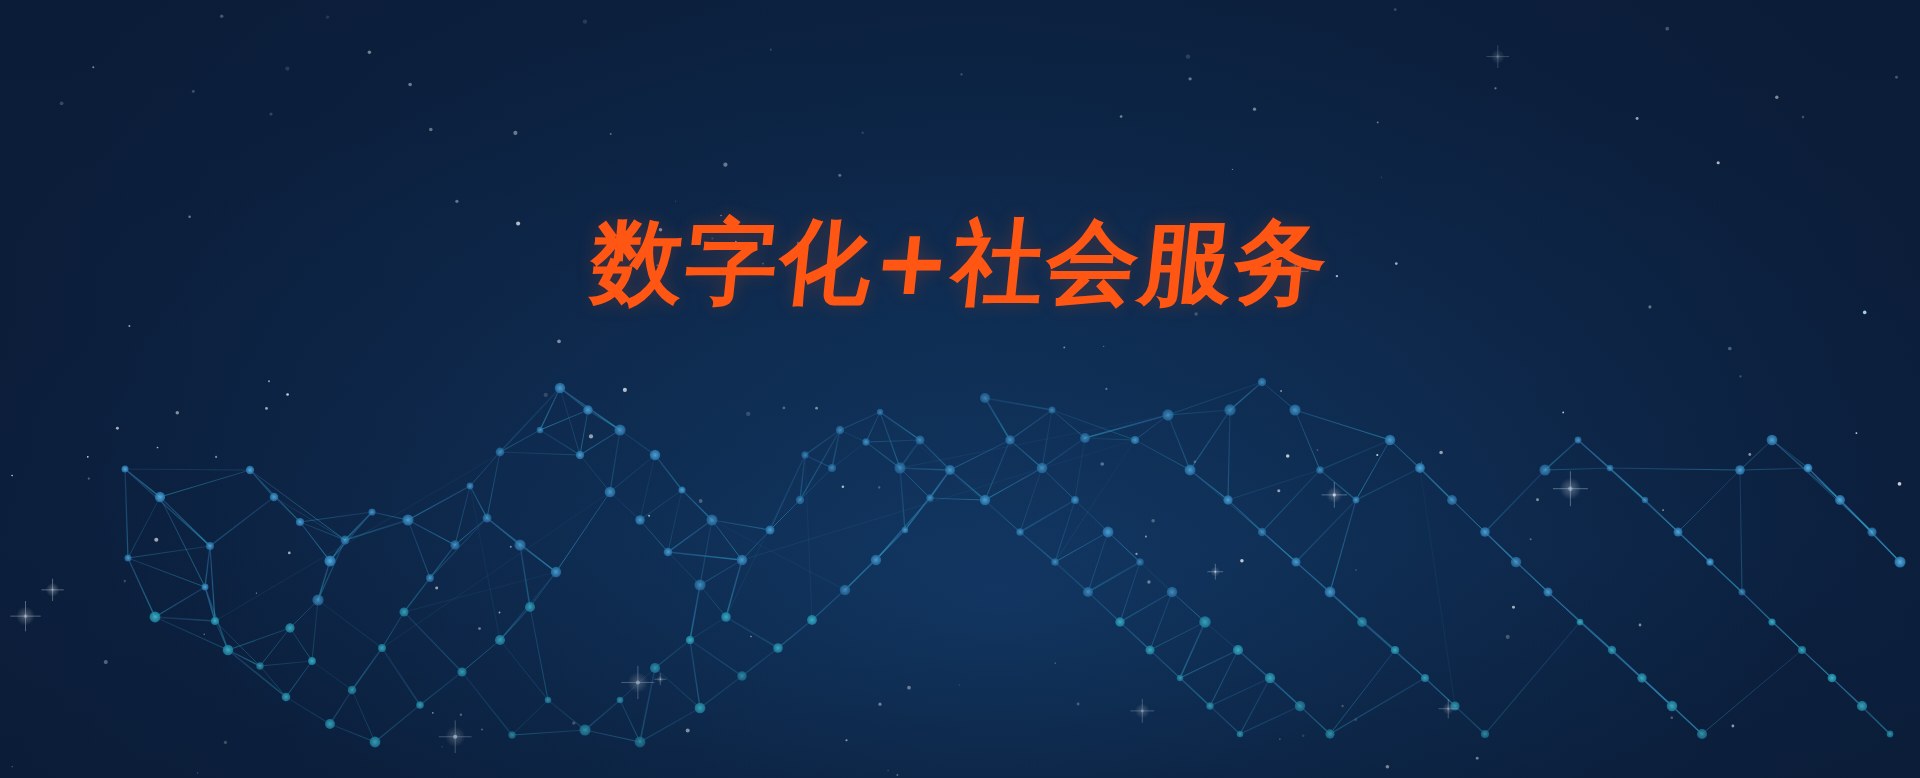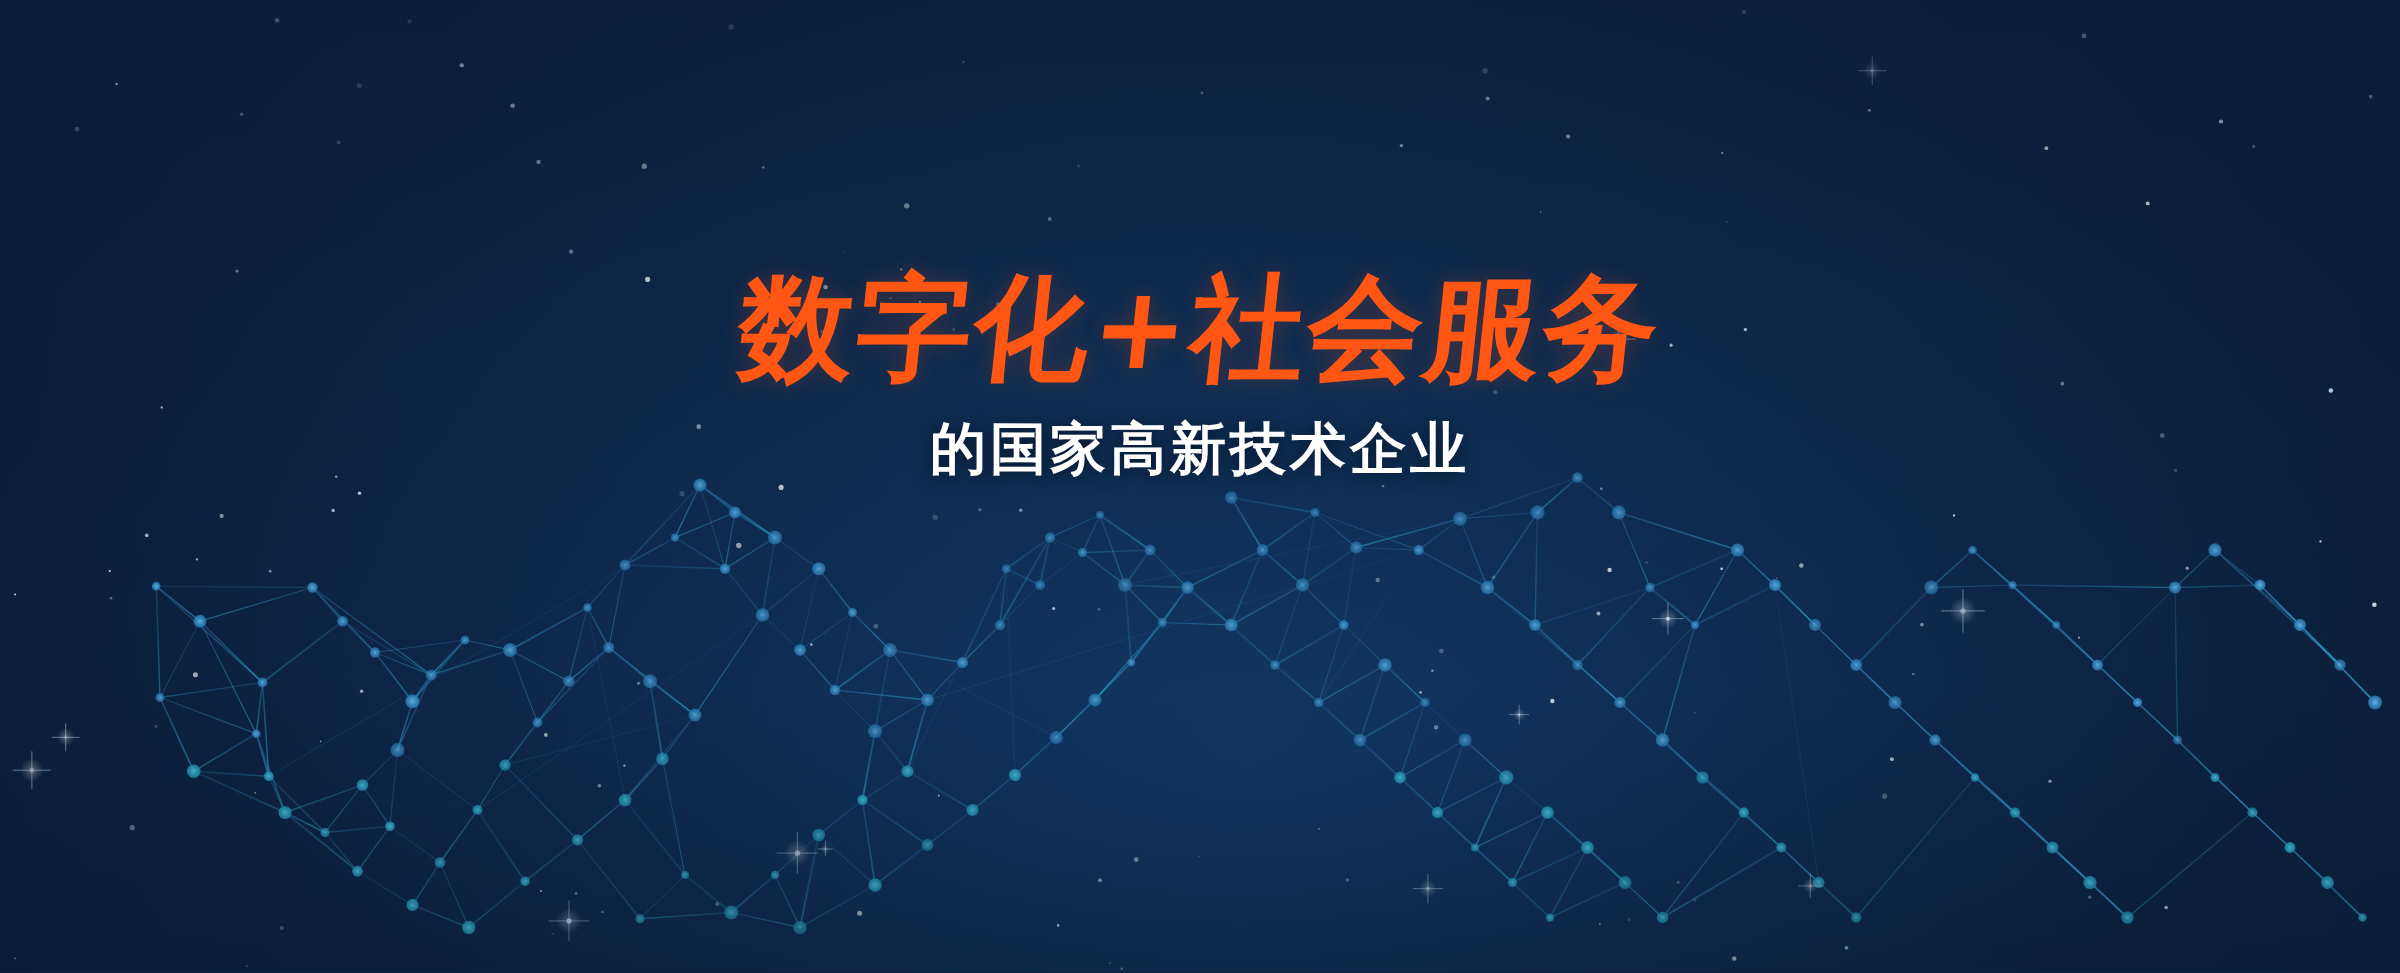--- a/index.html
+++ b/index.html
@@ -761,16 +761,15 @@
         <circle cx="1102.2" cy="464.0" r="1.79" fill="#ffffff" fill-opacity="0.40"></circle>
         <circle cx="479.5" cy="628.6" r="1.45" fill="#ffffff" fill-opacity="0.50"></circle>
         <circle cx="909.0" cy="687.7" r="1.85" fill="#ffffff" fill-opacity="0.56"></circle>
       </g>
   </svg>
 
   <div class="bg-vignette"></div>
 
   <div class="text-block">
     <h1 class="headline">数字化+社会服务</h1>
-    <p class="subline">的国家高新技术企业</p>
   </div>
 
 </div>
 
 </body></html>

